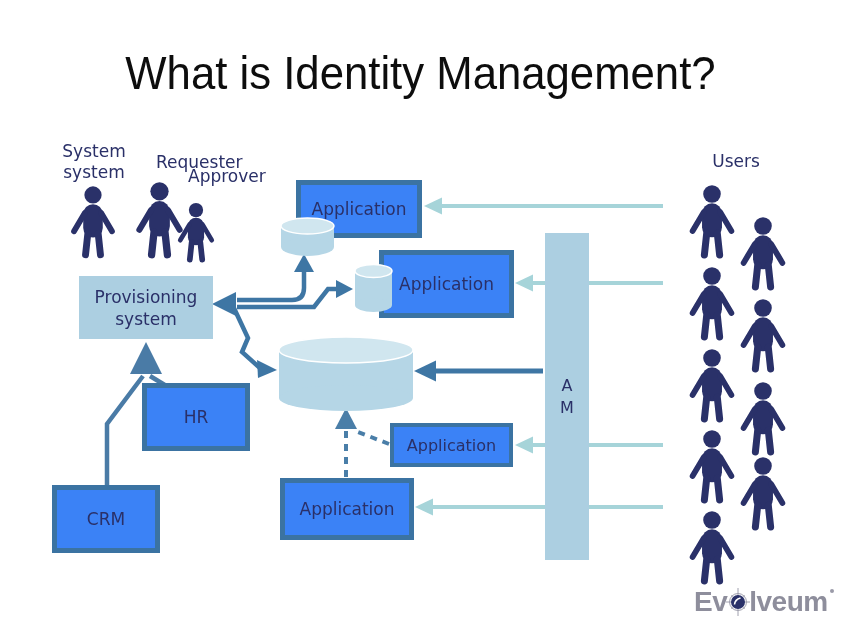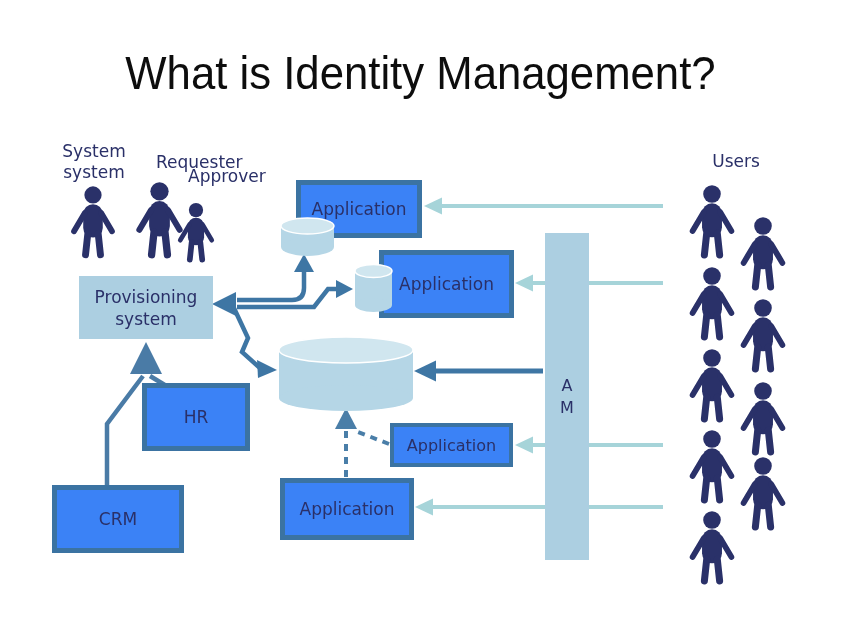--- a/index.html
+++ b/index.html
@@ -118,21 +118,21 @@
   </div>
 
   <div class="box" style="left:280px;top:478px;width:134px;height:62px;">
     <span>Application</span>
   </div>
 
   <div class="box" style="left:142px;top:383px;width:108px;height:68px;">
     <span>HR</span>
   </div>
 
-  <div class="box" style="left:52px;top:485px;width:132px;height:68px;">
+  <div class="box" style="left:52px;top:485px;width:108px;height:68px;">
     <span>CRM</span>
   </div>
 
   <div class="fillbox" style="left:545px;top:233px;width:44px;height:327px;font-size:16px;">
     <span>A</span>
     <span>M</span>
   </div>
 
   <svg class="layer z3" width="841" height="628">
     <g>
@@ -195,14 +195,28 @@
   <svg class="person" style="left:738px;top:298px;" width="50" height="75" viewBox="0 0 40 64">
       <use href="#person"></use>
     </svg>
   <svg class="person" style="left:738px;top:381px;" width="50" height="75" viewBox="0 0 40 64">
       <use href="#person"></use>
     </svg>
   <svg class="person" style="left:738px;top:456px;" width="50" height="75" viewBox="0 0 40 64">
       <use href="#person"></use>
     </svg>
 
+  <div class="logo">
+    <span>Ev</span>
+    <svg width="24" height="28" viewBox="0 0 24 28" style="margin:0 -1px;">
+      <line x1="12" y1="0" x2="12" y2="28" stroke="#a0a0ae" stroke-width="1"></line>
+      <line x1="0" y1="14" x2="24" y2="14" stroke="#a0a0ae" stroke-width="1"></line>
+      <line x1="5" y1="7" x2="19" y2="21" stroke="#b5b5c0" stroke-width="0.8"></line>
+      <line x1="19" y1="7" x2="5" y2="21" stroke="#b5b5c0" stroke-width="0.8"></line>
+      <circle cx="12" cy="14" r="8.5" fill="none" stroke="#a0a0ae" stroke-width="1"></circle>
+      <circle cx="12" cy="14" r="7" fill="#2a3169"></circle>
+      <path d="M8.5,16.5 Q9,11.5 14.5,10" fill="none" stroke="#ffffff" stroke-width="1.6"></path>
+    </svg>
+    <span>lveum</span>
+    <span class="mark"></span>
+  </div>
 
 </div>
 
 </body></html>

